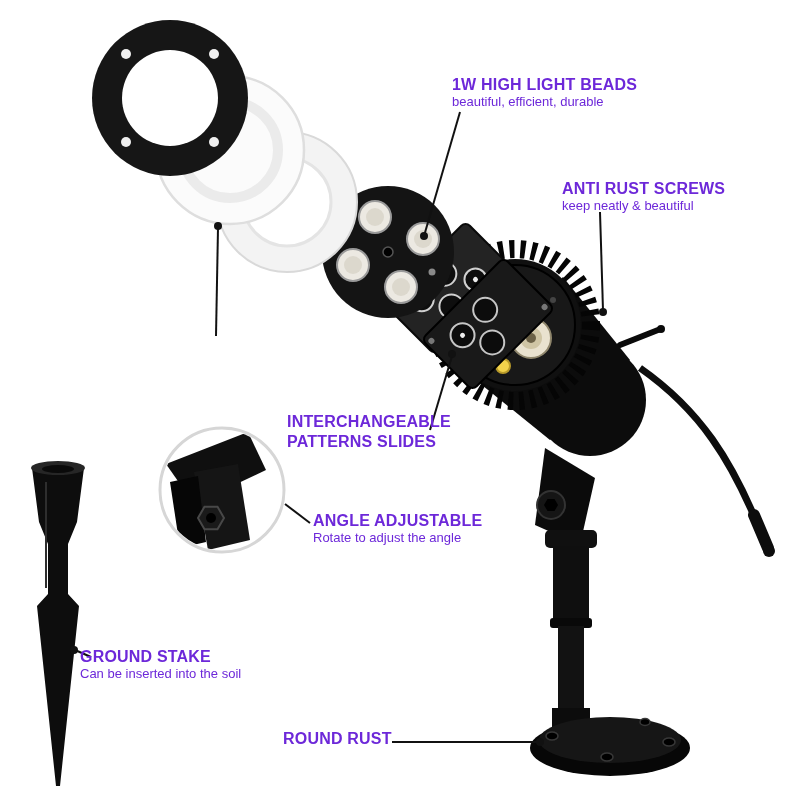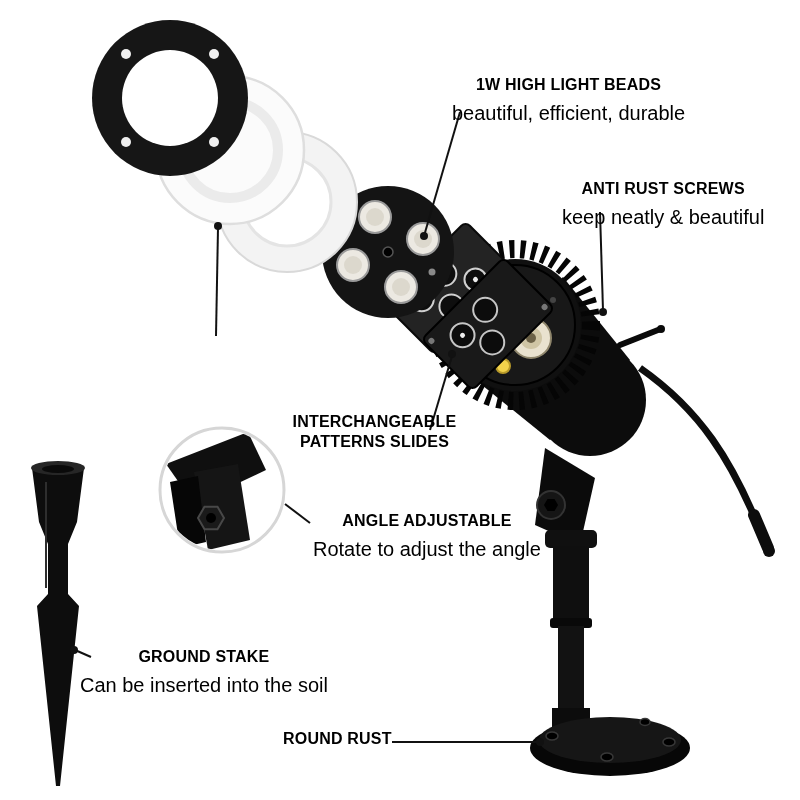--- a/index.html
+++ b/index.html
@@ -2,24 +2,24 @@
 <html><head>
 <meta charset="utf-8">
 <style>
   html,body{margin:0;padding:0;}
   body{
     width:800px;height:800px;background:#ffffff;
     font-family:"Liberation Sans", sans-serif;
   }
   .stage{position:relative;width:800px;height:800px;background:#ffffff;overflow:hidden;}
   .art{position:absolute;left:0;top:0;}
-  .callout{position:absolute;color:#000000;text-align:center;}
+  .callout{position:absolute;color:#6d28d9;}
   .callout .t{font-weight:bold;font-size:16px;letter-spacing:.2px;white-space:nowrap;}
   .callout.wrap .t{white-space:normal;width:175px;line-height:1.25;}
-  .callout .d{font-size:20px;margin-top:8px;white-space:nowrap;}
+  .callout .d{font-size:13px;margin-top:0;white-space:nowrap;}
 </style>
 </head>
 <body>
 
 <div class="stage">
 
   <svg class="art" width="800" height="800" viewBox="0 0 800 800">
     <defs>
       <clipPath id="zoomclip">
           <circle cx="222" cy="490" r="60"></circle>

